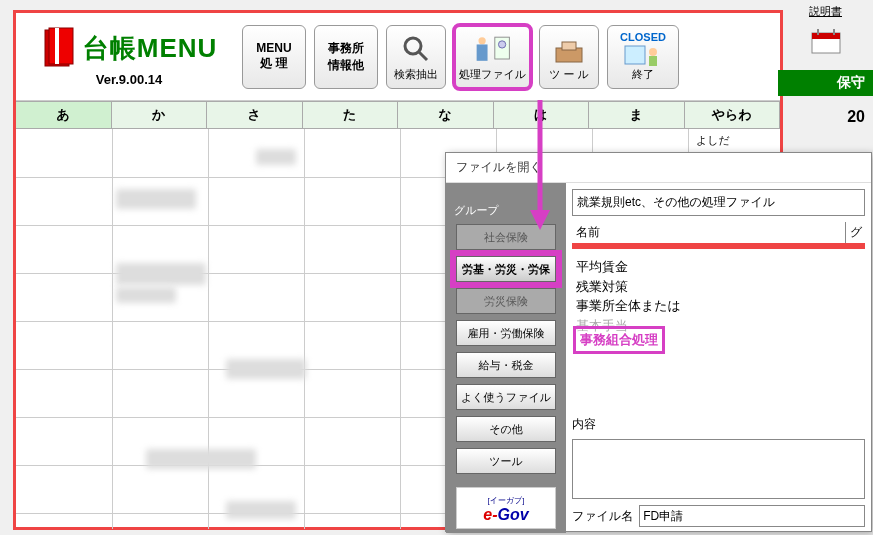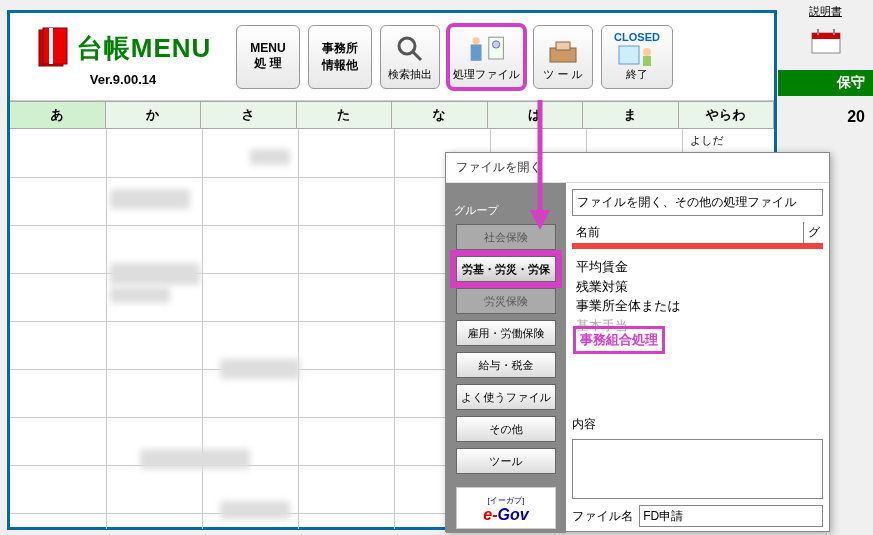--- a/index.html
+++ b/index.html
@@ -6,27 +6,27 @@
     body {
       font-family: "MS PGothic", "Meiryo", sans-serif;
       font-size: 12px;
       background: #f0f0f0;
       width: 873px;
       height: 535px;
       overflow: hidden;
       position: relative;
     }
     .main-frame {
-      border: 3px solid #0369a1;
+      border: 3px solid #ef4444;
       width: 770px;
       height: 520px;
       background: #fff;
       position: absolute;
       top: 10px;
-      left: 7px;
+      left: 13px;
     }
     .toolbar {
       display: flex;
       align-items: center;
       padding: 8px;
       border-bottom: 1px solid #ccc;
       gap: 8px;
       height: 88px;
     }
     .logo-block {
@@ -156,21 +156,21 @@
     .date-val {
       text-align: right;
       padding: 12px 8px;
       font-weight: bold;
       font-size: 16px;
     }
     .dialog {
       position: absolute;
       top: 152px;
       left: 445px;
-      width: 385px;
+      width: 427px;
       height: 380px;
       background: #fff;
       border: 1px solid #888;
       box-shadow: 2px 2px 8px rgba(0,0,0,0.3);
     }
     .dialog-title {
       padding: 6px 10px;
       font-size: 12px;
       color: #333;
       border-bottom: 1px solid #ddd;
@@ -432,21 +432,21 @@
       <button class="group-btn">給与・税金</button>
       <button class="group-btn">よく使うファイル</button>
       <button class="group-btn">その他</button>
       <button class="group-btn">ツール</button>
       <div class="egov">
         <span class="egov-sub">[イーガブ]</span><br>
         <span class="egov-e">e-</span><span class="egov-g">Gov</span>
       </div>
     </div>
     <div class="right-side">
-      <div class="context-field">ファイルを開く、その他の処理ファイル</div>
+      <div class="context-field">就業規則etc、その他の処理ファイル</div>
       <div class="name-header">
         <span>名前</span>
         <span>グ</span>
       </div>
       <div class="file-list">
         <div>平均賃金</div>
         <div>残業対策</div>
         <div>事業所全体または</div>
         <div style="color:#aaa">基本手当</div>
         <div style="margin-top:-6px"><span class="file-item highlighted">事務組合処理</span></div>

